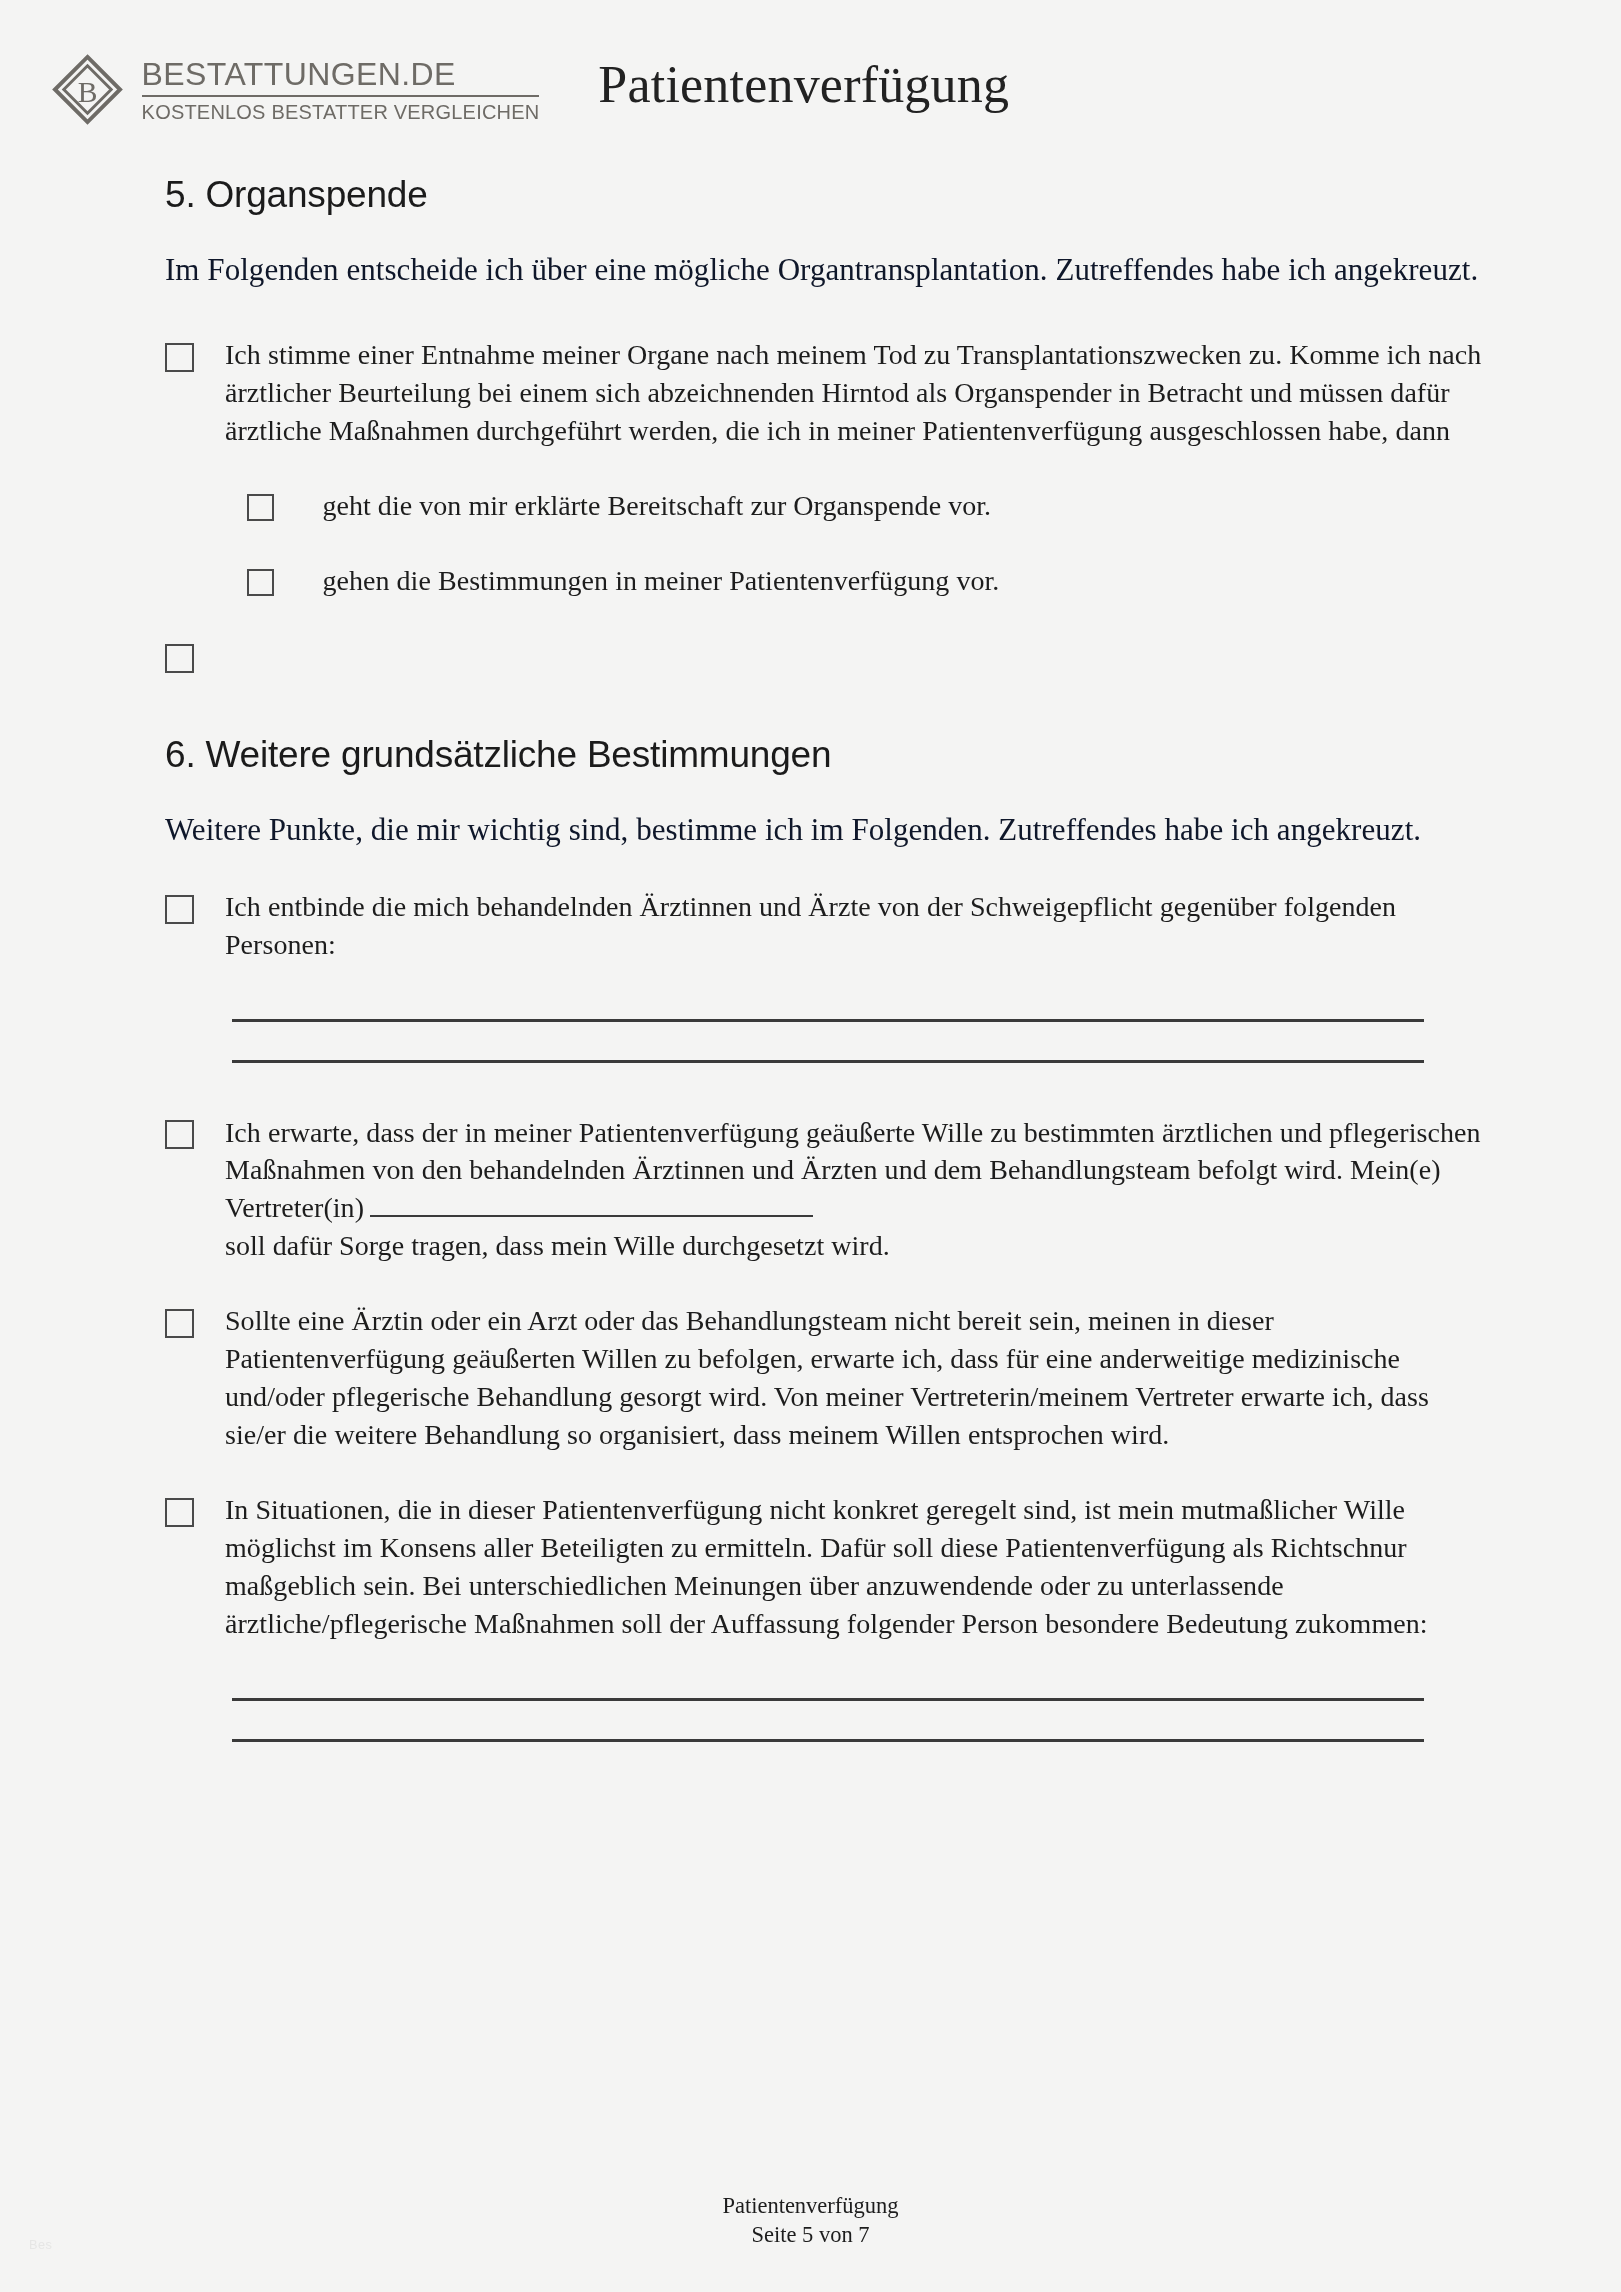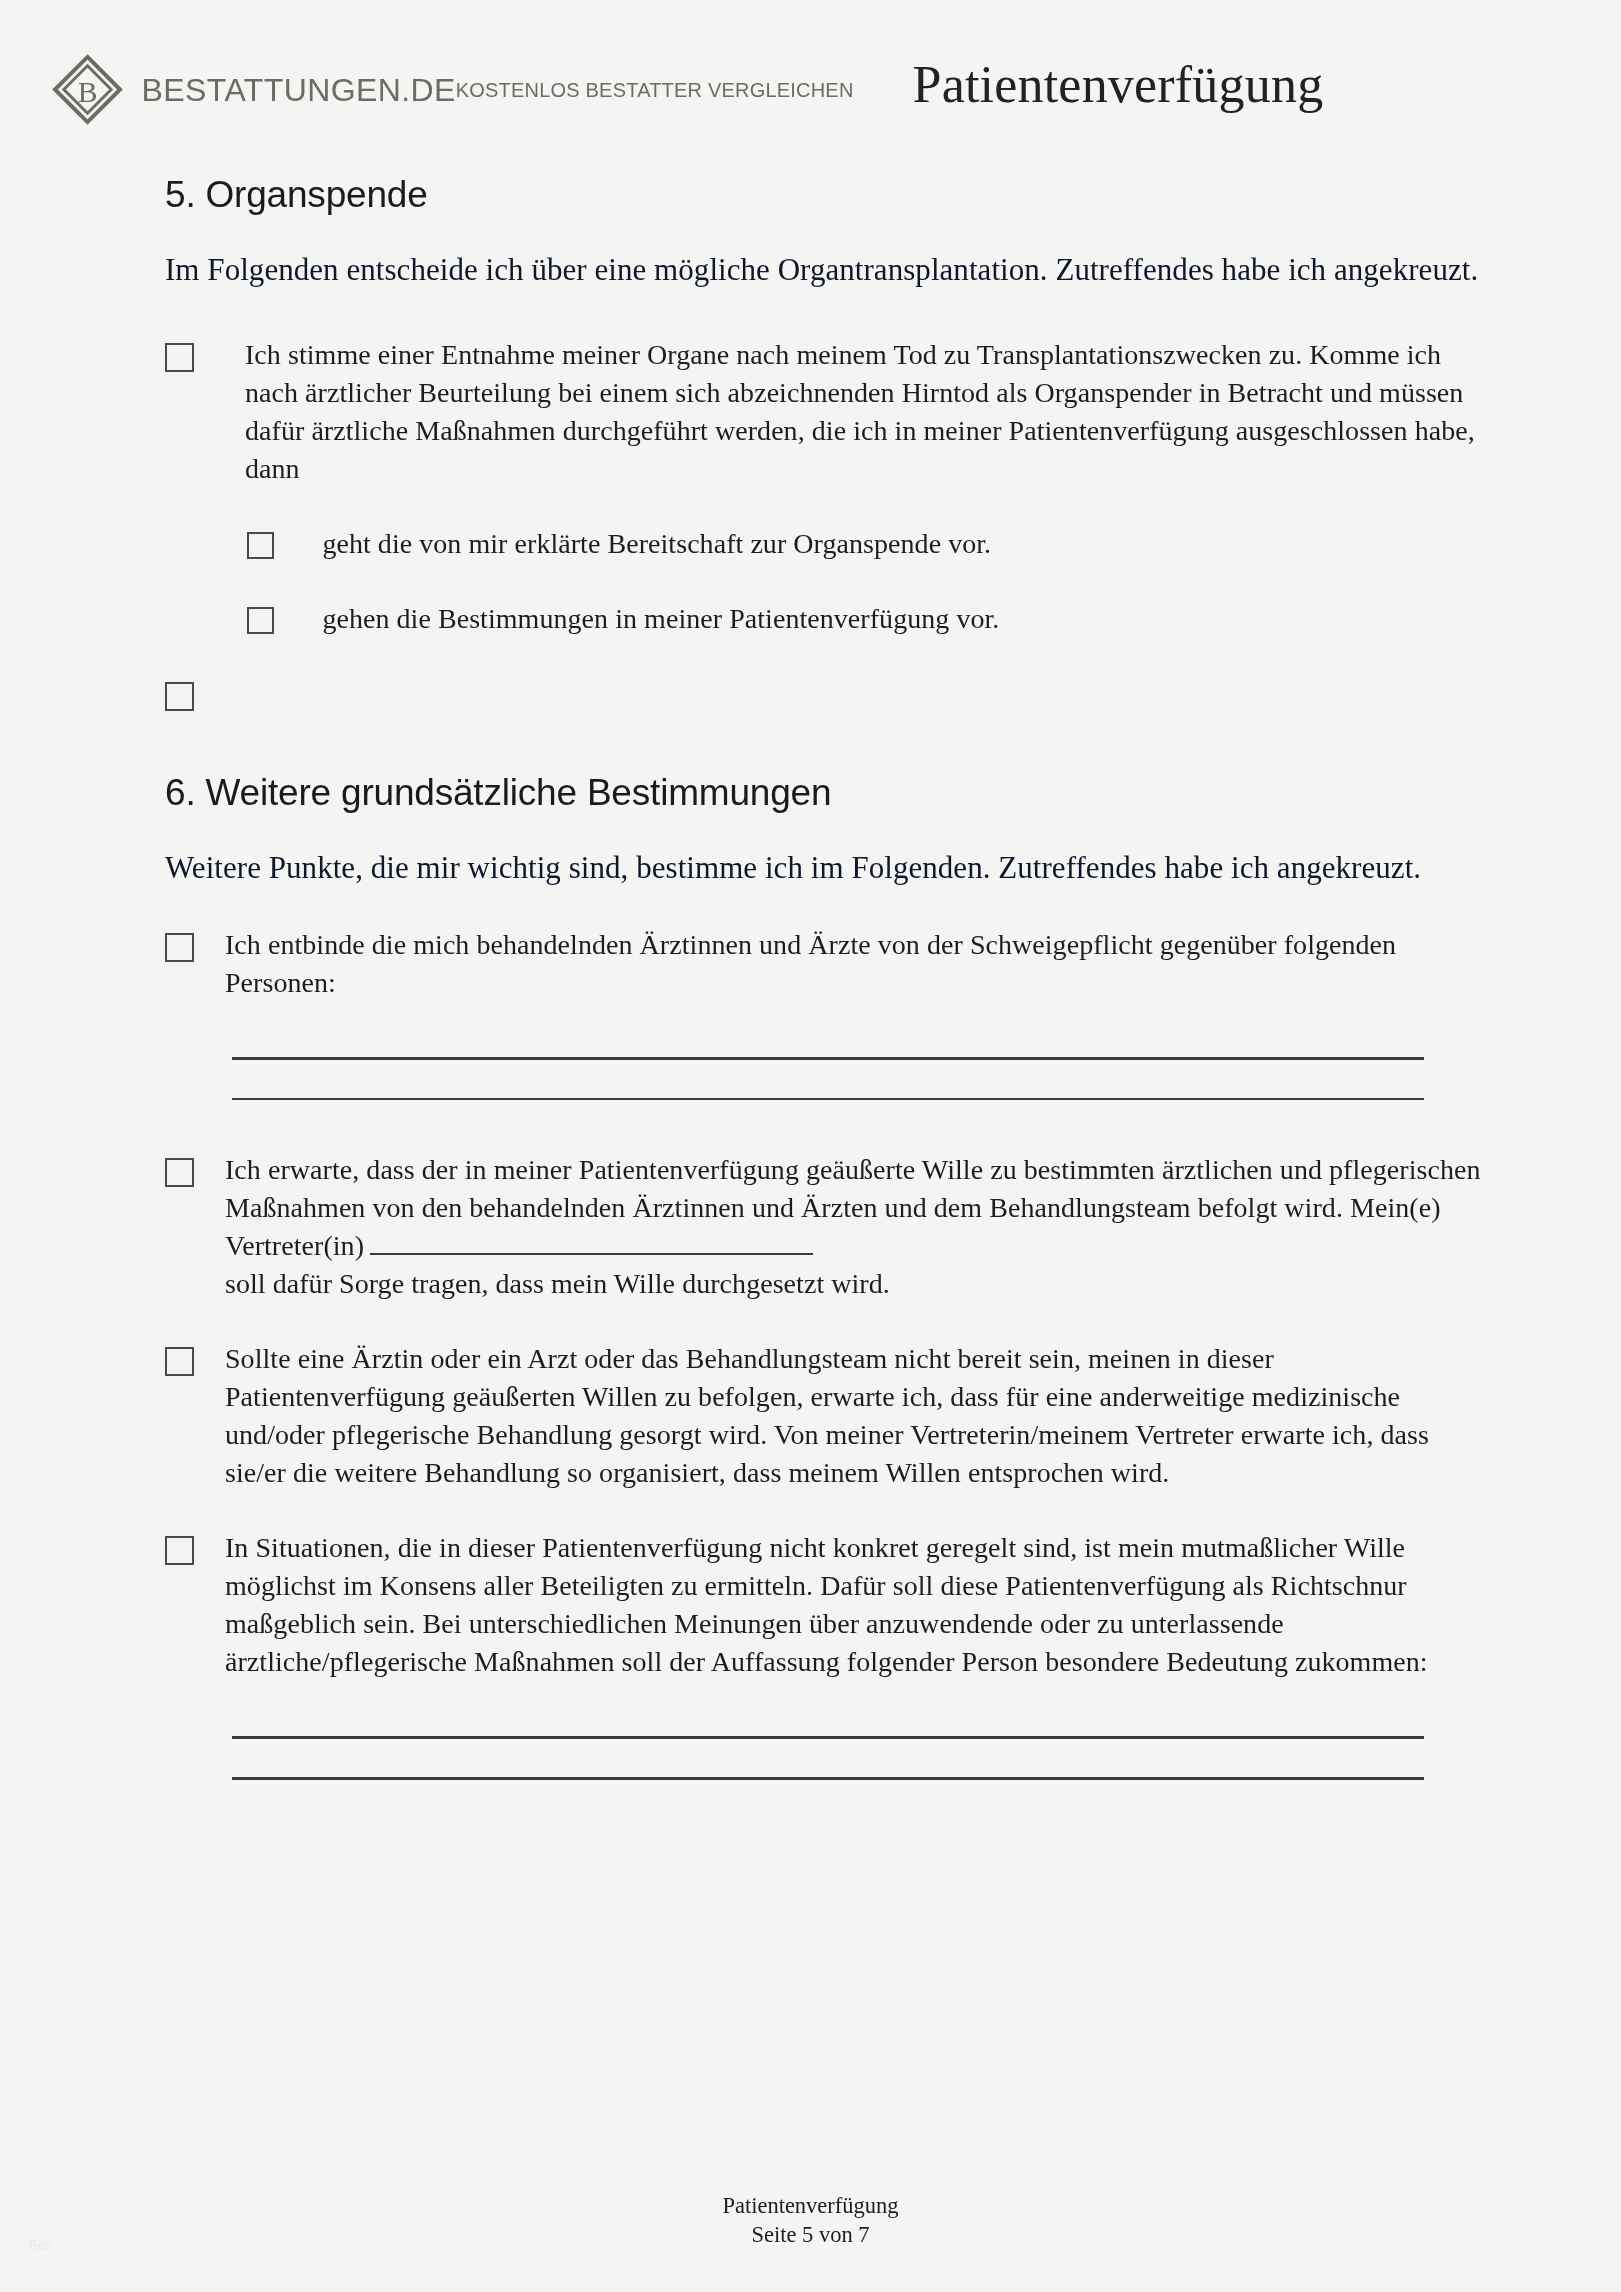--- a/index.html
+++ b/index.html
@@ -44,23 +44,22 @@
     width: 73px;
     height: 73px;
     flex: 0 0 73px;
     position: relative;
   }
 
   .brand-mark svg { display: block; width: 73px; height: 73px; }
 
   .brand-words {
     display: flex;
-    flex-direction: row;
+    flex-direction: column;
     line-height: 1;
-    align-items: center;
   }
 
   .brand-top {
     font-family: "Liberation Sans", "DejaVu Sans", sans-serif;
     font-size: 32px;
     letter-spacing: 0.4px;
     color: #6e6b66;
     font-weight: 400;
     white-space: nowrap;
   }
@@ -143,21 +142,21 @@
   .cbrow .txt {
     font-size: 28px;
     line-height: 1.355;
     margin-left: 31px;
     letter-spacing: 0.05px;
   }
 
   .indent-1 { margin-left: 0; }
   .indent-2 { margin-left: 82px; gap: 17px; }
 
-  .gap-lg { margin-top: 45px; gap: 20px; }
+  .gap-lg { margin-top: 45px; }
   .gap-md { margin-top: 37px; }
 
   
   .rule-block { margin-left: 67px; }
   .rule-line {
     height: 2.9px;
     background: #3a3a3a;
     width: 1192px;
   }
   .rule-line + .rule-line { margin-top: 38px; }

